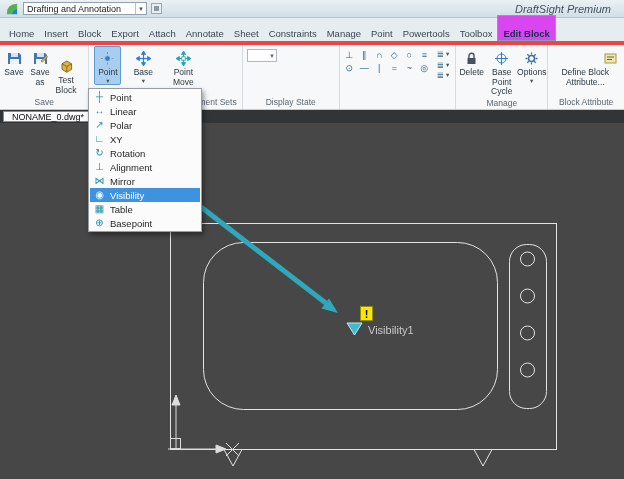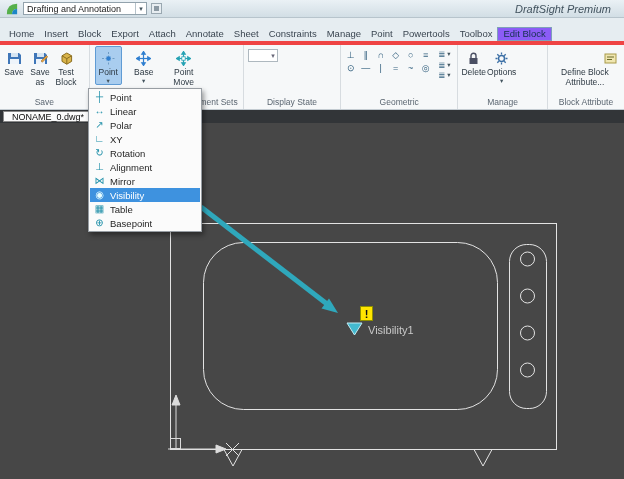--- a/index.html
+++ b/index.html
@@ -15,21 +15,21 @@
              border:1px solid #92a2ac; font-size:9px; color:#222; }
   .wscombo .txt { flex:1; padding-left:3px; white-space:nowrap; overflow:hidden; }
   .wscombo .car { width:11px; border-left:1px solid #b6c2ca; text-align:center; font-size:7px; color:#44555f; line-height:11px; }
   .wsicon { width:11px; height:11px; border:1px solid #9aa8b1; background:#e7edf1; position:relative; }
   .wsicon::after { content:""; position:absolute; left:2px; top:2px; width:5px; height:5px; background:#8b99a3; }
   .apptitle { margin-left:auto; font-size:11px; color:#41525e; padding-right:8px; white-space:nowrap;font-style:italic; }
 
   
   .tabbar { height:27px; background:#e6edf1; border-bottom:4px solid #ef4444; display:flex; align-items:flex-end; padding-left:4px; }
   .tab { font-size:9.5px; color:#3a4550; padding:1px 5px 2px; white-space:nowrap; cursor:default; }
-  .tab.active { background:#8b5cf6; border:1px solid #7fa0ba; color:#13304d; font-weight:normal; padding:0 5px 1px; }
+  .tab.active { background:#d946ef; border:1px solid #7fa0ba; color:#13304d; font-weight:bold; padding:12px 5px 1px; }
 
   
   .ribbon { height:65px; background:#f6f8f9; border-bottom:1px solid #c3cbd1; display:flex; }
   .rgroup { display:flex; flex-direction:column; border-right:1px solid #d7dce0; padding:1px 2px 0; }
   .btnrow { display:flex; flex:1; align-items:flex-start; gap:1px; }
   .glabel { font-size:8.5px; color:#5b6671; text-align:center; padding:0 0 2px; white-space:nowrap; overflow:hidden; }
   .glabel.right { text-align:right; padding-right:3px; }
   .rbtn { display:flex; flex-direction:column; align-items:center; font-size:8.5px; color:#2d3943; line-height:1.12;
           text-align:center; padding:2px 1px 0; border:1px solid transparent; border-radius:2px; cursor:default; }
   .rbtn .ic { height:19px; display:flex; align-items:center; justify-content:center; }
@@ -114,21 +114,21 @@
           <span class="ic">
             <svg width="15" height="15" viewBox="0 0 15 15">
                 <path d="M1 2h11l2 2v9H1z" fill="#3f76b8"></path>
                 <rect x="4" y="2" width="7" height="4" fill="#d7e5f2"></rect>
                 <rect x="3" y="8" width="9" height="5" fill="#eef4fa"></rect>
                 <path d="M8 10l5.5-5.5 1.3 1.3L9.3 11.3z" fill="#e8a33d" stroke="#8a5a1a" stroke-width="0.5"></path>
               </svg>
           </span>
           <span>Save as</span>
         </div>
-        <div class="rbtn" style="width:24px;">
+        <div class="rbtn" style="width:24px;margin-top:8px;">
           <span class="ic">
             <svg width="15" height="15" viewBox="0 0 15 15">
                 <path d="M3 4.8l4.8-2.8 4.8 2.8v5.6l-4.8 2.8-4.8-2.8z" fill="#d9b44a" stroke="#8a6d1f"></path>
                 <path d="M3 4.8l4.8 2.8 4.8-2.8M7.8 7.6v5.6" stroke="#8a6d1f" fill="none"></path>
               </svg>
           </span>
           <span>Test Block</span>
         </div>
       </div>
       <div class="glabel">Save</div>
@@ -217,33 +217,41 @@
           <span class="geolist">
               <span>≣</span>
               <span class="caret">▾</span>
             </span>
           <span class="geolist">
               <span>≣</span>
               <span class="caret">▾</span>
             </span>
         </div>
       </div>
-      <div class="glabel">Geometric</div>
     </div>
 
     <div class="rgroup" style="width:92px;">
       <div class="btnrow">
         <div class="rbtn" style="width:27px;">
           <span class="ic">
             <svg width="15" height="15" viewBox="0 0 15 15">
                 <path d="M5 7V4.8a2.5 2.5 0 0 1 5 0V7" fill="none" stroke="#4a4f63" stroke-width="1.4"></path>
                 <rect x="3.5" y="7" width="8" height="6" fill="#4a4f63"></rect>
               </svg>
           </span>
           <span>Delete</span>
+        </div>
+        <div class="rbtn" style="width:33px;">
+          <span class="ic">
+            <svg width="15" height="15" viewBox="0 0 15 15">
+                <circle cx="7.5" cy="7.5" r="4.5" fill="none" stroke="#2f7fd0"></circle>
+                <path d="M7.5 1v13M1 7.5h13" stroke="#2f7fd0"></path>
+              </svg>
+          </span>
+          <span>Base Point Cycle</span>
         </div>
         <div class="rbtn" style="width:27px;">
           <span class="ic">
             <svg width="15" height="15" viewBox="0 0 15 15">
                 <circle cx="7.5" cy="7.5" r="3" fill="none" stroke="#3a6ea5" stroke-width="1.5"></circle>
                 <path d="M7.5 1.5v2M7.5 11.5v2M1.5 7.5h2M11.5 7.5h2M3.3 3.3l1.5 1.5M10.2 10.2l1.5 1.5M11.7 3.3l-1.5 1.5M4.8 10.2l-1.5 1.5" stroke="#3a6ea5" stroke-width="1.3"></path>
               </svg>
           </span>
           <span>Options</span>
           <span class="caret">▾</span>

